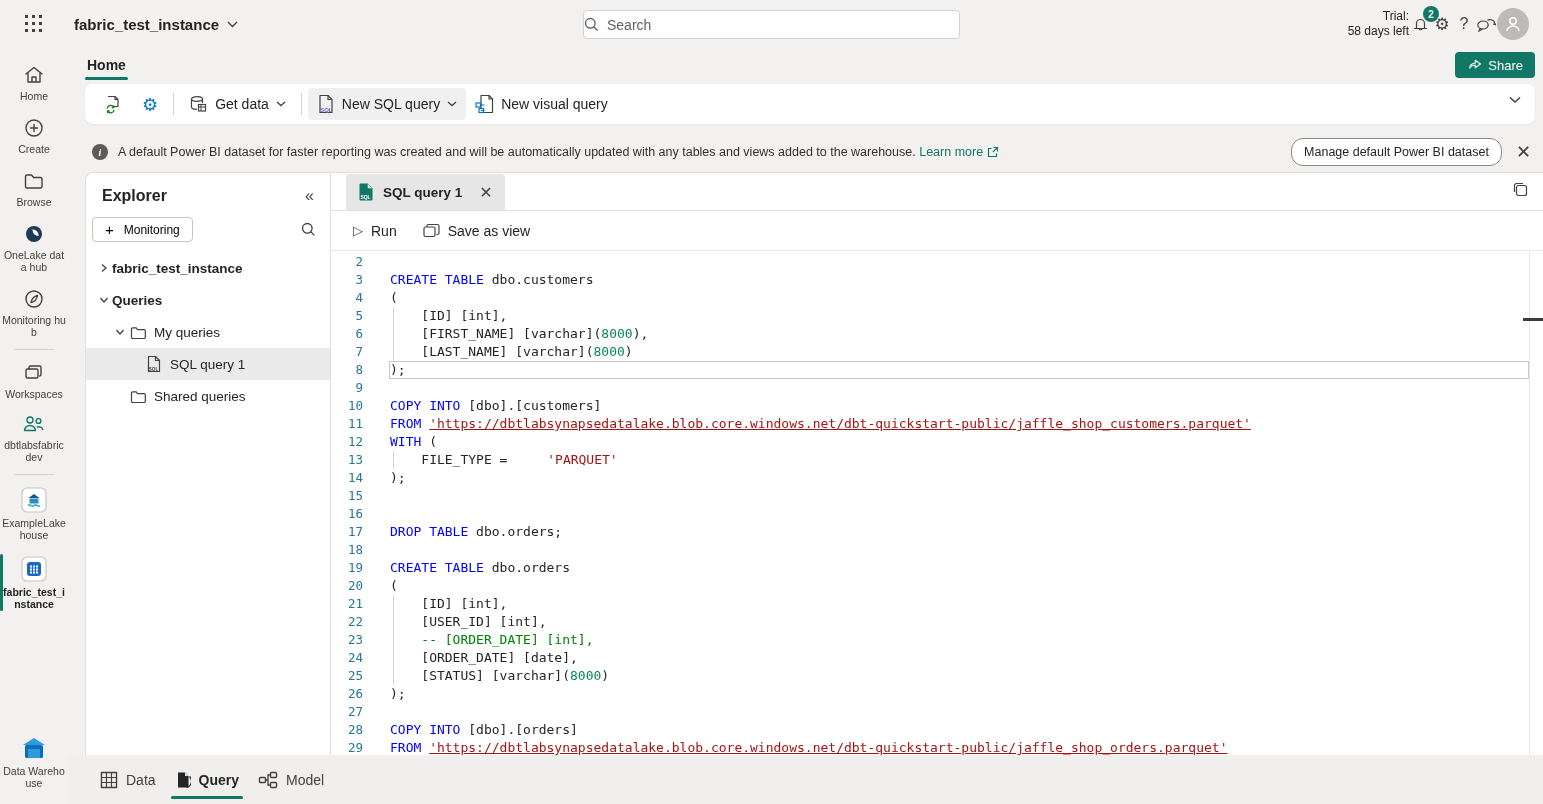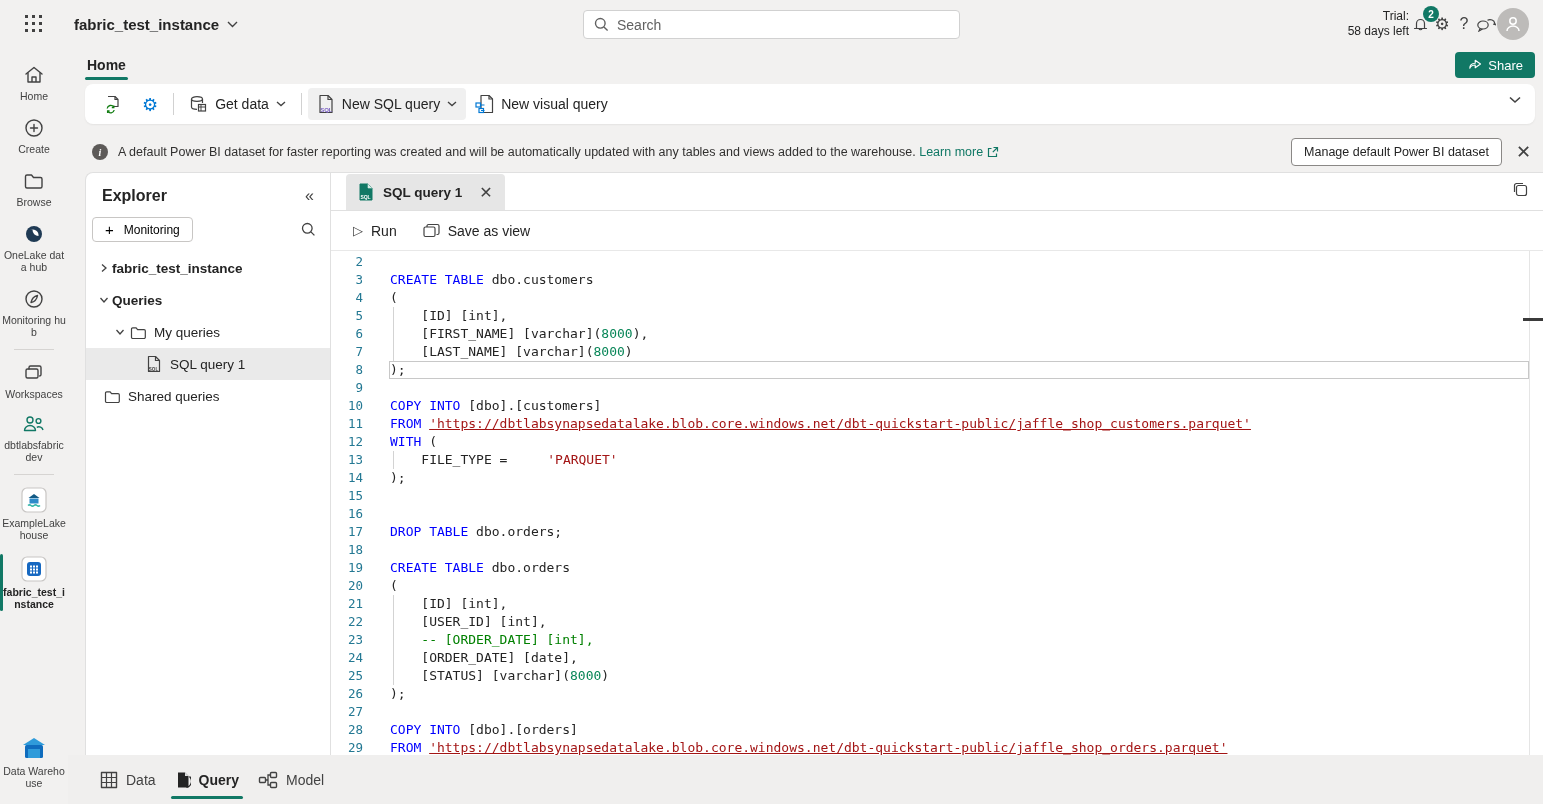--- a/index.html
+++ b/index.html
@@ -7,21 +7,21 @@
   body { font-family:"Liberation Sans", sans-serif; background:#f2f1f0; color:#242424; font-size:14px; }
   .app { width:1543px; height:804px; display:flex; flex-direction:column; }
 
   
   .topbar { height:48px; background:#f2f1f0; display:flex; align-items:center; position:relative; flex:0 0 auto; }
   .waffle { width:68px; display:flex; justify-content:center; align-items:center; cursor:pointer; }
   .waffle-grid { display:grid; grid-template-columns:repeat(3,5px); grid-template-rows:repeat(3,5px); gap:2px; }
   .waffle-grid i { width:3px; height:3px; background:#424242; }
   .tb-title { font-size:15px; font-weight:600; color:#242424; display:flex; align-items:center; gap:8px; cursor:pointer; margin-left:6px; }
   .chev { display:inline-block; }
-  .searchbox { position:absolute; left:583px; top:10px; width:377px; height:29px; background:#fff; border:1px solid #d1d1d1; border-radius:4px; display:flex; align-items:center; padding:0 10px; gap:8px; }
+  .searchbox { position:absolute; left:583px; top:10px; width:377px; height:29px; background:#fff; border:1px solid #d1d1d1; border-radius:4px; display:flex; align-items:center; padding:0 0; gap:8px; }
   .searchbox input { border:none; outline:none; font-size:14px; color:#242424; flex:1; background:transparent; font-family:"Liberation Sans",sans-serif; }
   .searchbox input::placeholder { color:#616161; }
   .tb-right { position:absolute; right:0; top:0; height:48px; display:flex; align-items:center; padding-right:14px; }
   .trial { text-align:right; font-size:12px; color:#242424; line-height:15px; }
   .tb-icon { width:22px; height:22px; display:flex; align-items:center; justify-content:center; color:#424242; cursor:pointer; position:relative; font-size:17px; }
   .badge { position:absolute; top:-7px; right:-8px; min-width:16px; height:16px; border-radius:8px; background:#117865; color:#fff; font-size:10px; font-weight:600; display:flex; align-items:center; justify-content:center; padding:0 3px; }
   .avatar { width:32px; height:32px; border-radius:50%; background:#bdbbb9; display:flex; align-items:center; justify-content:center; cursor:pointer; }
 
   
   .mainrow { flex:1; display:flex; min-height:0; }
@@ -46,21 +46,21 @@
   .tbtn.active { background:#f0f0f0; }
   .tdiv { width:1px; height:22px; background:#d1d1d1; margin:0 6px; }
   .toolbar-chev { position:absolute; right:14px; top:12px; cursor:pointer; }
 
   
   .banner { height:40px; display:flex; align-items:center; padding-left:24px; padding-right:12px; gap:10px; flex:0 0 auto; }
   .info-ic { width:16px; height:16px; border-radius:50%; background:#5d5a58; color:#fff; font-size:10px; font-weight:700; display:flex; align-items:center; justify-content:center; font-family:"Liberation Serif",serif; font-style:italic; flex:0 0 auto; }
   .banner-text { font-size:12.5px; color:#323130; }
   .link { color:#117865; cursor:pointer; }
   .banner-right { margin-left:auto; display:flex; align-items:center; gap:14px; }
-  .manage-btn { height:28px; background:#fff; border:1px solid #8a8886; border-radius:4px; font-size:12.5px; color:#242424; padding:0 12px; cursor:pointer; font-family:"Liberation Sans",sans-serif; }
+  .manage-btn { height:28px; background:#fff; border:1px solid #8a8886; border-radius:12px; font-size:12.5px; color:#242424; padding:0 12px; cursor:pointer; font-family:"Liberation Sans",sans-serif; }
   .close-x { font-size:18px; color:#424242; cursor:pointer; line-height:1; }
 
   
   .card { flex:1; display:flex; min-height:0; margin-left:17px; background:#fff; border:1px solid #e0e0e0; border-right:none; border-bottom:none; border-top-left-radius:8px; overflow:hidden; }
 
   
   .explorer { width:245px; flex:0 0 auto; border-right:1px solid #e0e0e0; display:flex; flex-direction:column; }
   .exp-head { display:flex; align-items:center; justify-content:space-between; padding:14px 16px 8px 16px; }
   .exp-title { font-size:16px; font-weight:700; }
   .collapse { font-size:16px; color:#424242; cursor:pointer; }
@@ -424,21 +424,21 @@
                 <span class="tr-chev"></span>
                 <span class="tr-icon">
                   <svg width="16" height="18" viewBox="0 0 16 18">
                     <path d="M2.5 1.5 h7 l4 4 v11 h-11 z" fill="none" stroke="#424242" stroke-width="1.2" stroke-linejoin="round"></path>
                     <path d="M9.5 1.5 v4 h4" fill="none" stroke="#424242" stroke-width="1.2"></path>
                     <text x="2.8" y="16" font-size="4.6" font-weight="bold" fill="#424242" font-family="Liberation Sans,sans-serif">SQL</text>
                   </svg>
                 </span>
                 <span>SQL query 1</span>
               </div>
-              <div class="tree-row" style="">
+              <div class="tree-row" style="padding-left: 26px;">
                 <span class="tr-chev"></span>
                 <span class="tr-icon">
                   <svg width="17" height="15" viewBox="0 0 17 15">
                     <path d="M1.5 4 a1.2 1.2 0 0 1 1.2 -1.2 h3.4 l1.5 1.8 h6.5 a1.2 1.2 0 0 1 1.2 1.2 v6.5 a1.2 1.2 0 0 1 -1.2 1.2 h-11.4 a1.2 1.2 0 0 1 -1.2 -1.2 z" fill="none" stroke="#424242" stroke-width="1.2"></path>
                   </svg>
                 </span>
                 <span>Shared queries</span>
               </div>
             </div>
         </div>

